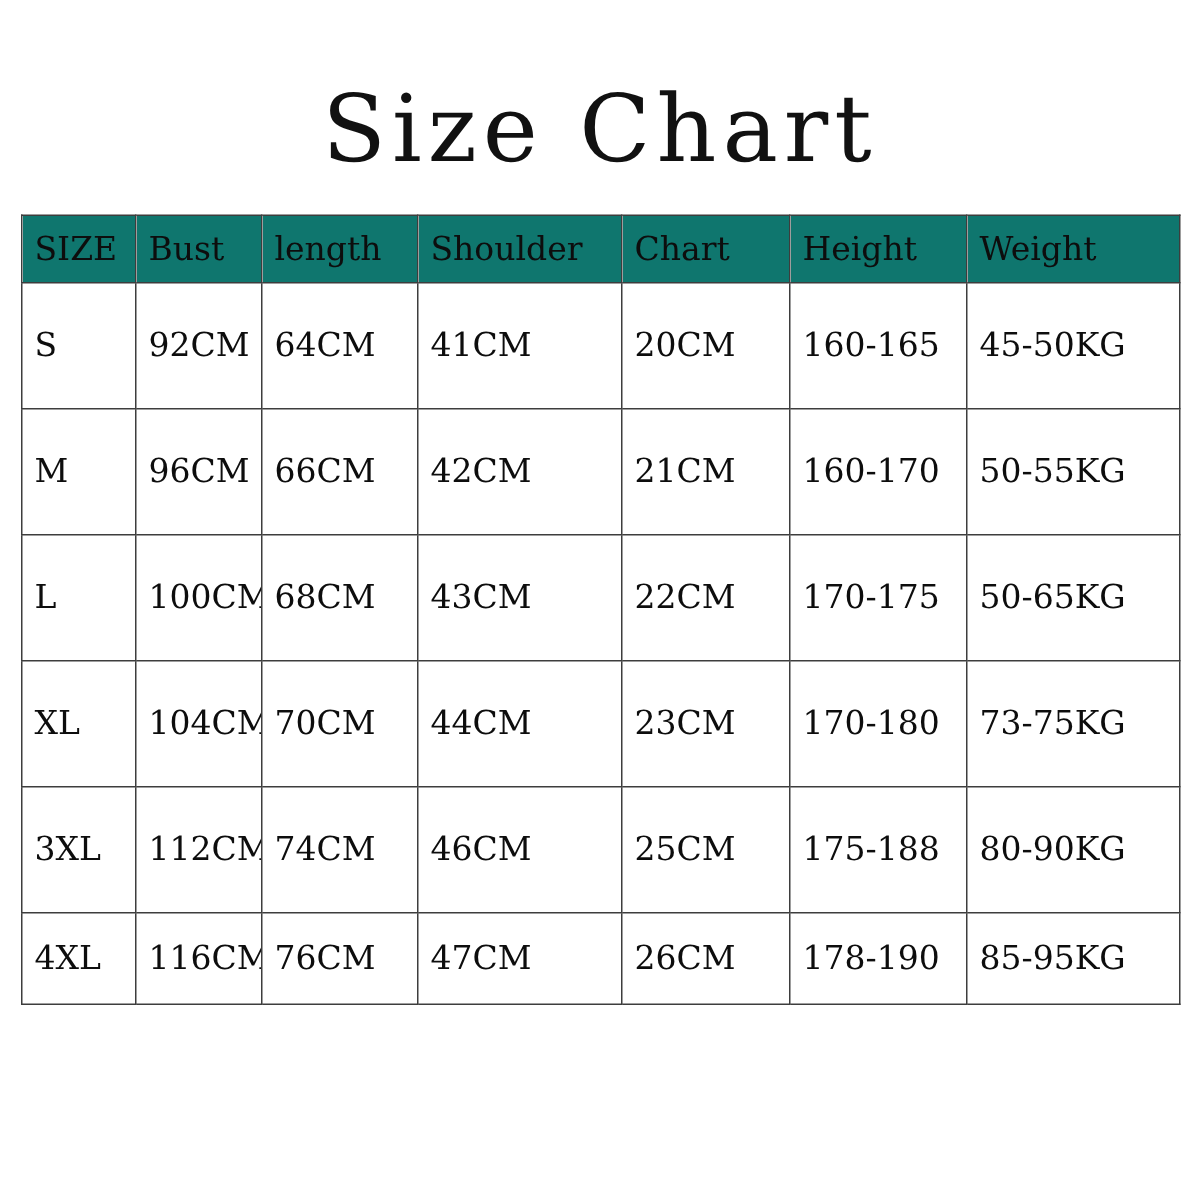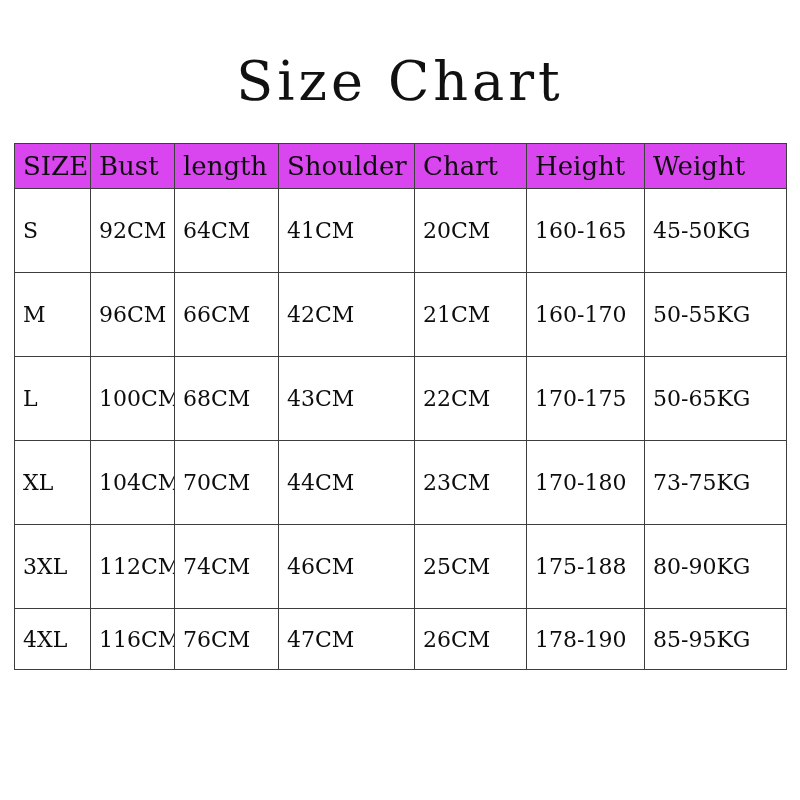--- a/index.html
+++ b/index.html
@@ -15,21 +15,21 @@
   }
   .page {
     position: relative;
     width: 800px;
     height: 800px;
     background: #ffffff;
   }
   .title {
     text-align: center;
     font-family: "DejaVu Serif", serif;
-    font-size: 54px;
+    font-size: 62px;
     letter-spacing: 4px;
     color: #111111;
     padding-top: 52px;
     padding-bottom: 0;
     line-height: 1.1;
     font-weight: 400;
   }
   .table-wrap {
     position: absolute;
     left: 14px;
@@ -56,24 +56,24 @@
     font-size: 22px;
     color: #0d0d0d;
     text-align: left;
     padding: 0 0 0 8px;
     font-weight: normal;
     vertical-align: middle;
     white-space: nowrap;
     overflow: hidden;
   }
   table.size-chart thead th {
-    background: #d946ef;
+    background: #0f766e;
     height: 44px;
     font-weight: normal;
-    font-size: 26px;
+    font-size: 22px;
   }
   table.size-chart tbody td {
     height: 83px;
     background: #ffffff;
   }
   table.size-chart tbody tr.last td {
     height: 60px;
   }
 </style>
 </head>

